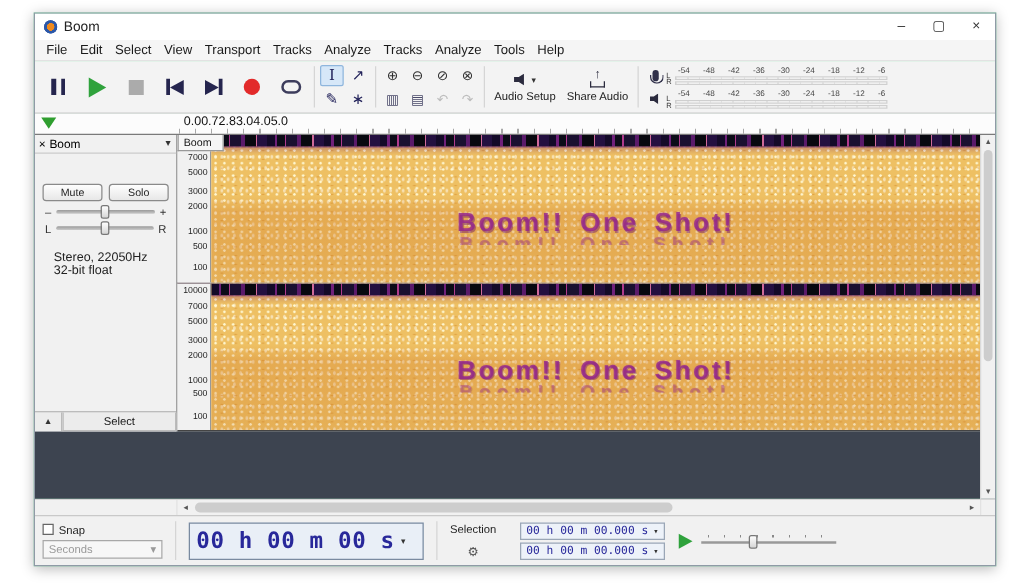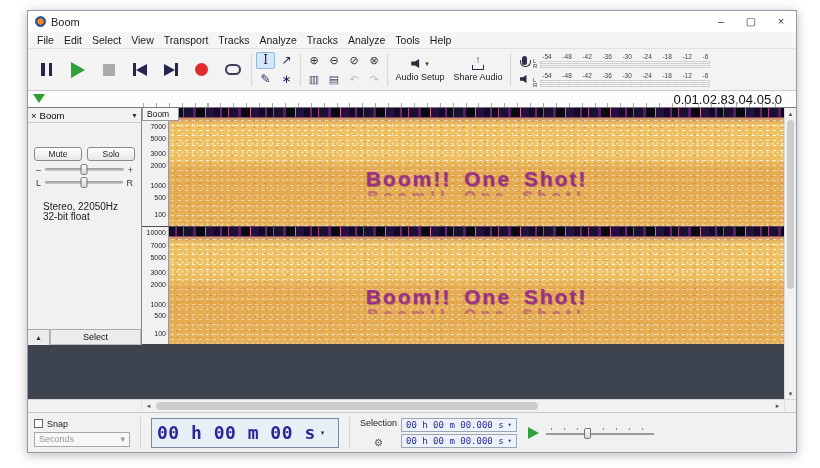--- a/index.html
+++ b/index.html
@@ -65,22 +65,22 @@
     border:1px solid #30304a; border-top:none; border-radius:0 0 6px 6px; }
   .spk.small { width:9px; height:9px; margin:0 1px; }
   .lr { display:flex; flex-direction:column; font-size:6px; line-height:5px; color:#333; margin-top:7px; }
   .mbody { width:170px; display:flex; flex-direction:column; }
   .mnums { display:flex; justify-content:space-between; font-size:6.5px; color:#444; line-height:7px; padding:0 2px; }
   .mbar { height:3px; background:#fafafa; border:1px solid #cfcfcf; margin-top:1px;
     background-image:repeating-linear-gradient(90deg,#ddd 0 1px, transparent 1px 9px); }
 
   
   .timeline { height:17px; background:#fcfcfc; border-bottom:1px solid #7a7a7a; position:relative; flex:0 0 auto; }
-  .ticks { position:absolute; left:119px; right:14px; top:1px; display:flex; justify-content:flex-end;
-    font-size:13px; color:#111; }
+  .ticks { position:absolute; left:119px; right:14px; top:1px; display:flex; justify-content:flex-start;
+    font-size:10px; color:#111; }
   .minor { position:absolute; left:115px; right:12px; bottom:0; height:4px;
     background:repeating-linear-gradient(90deg,#a8a8a8 0 1px, transparent 1px 12.9px); }
   .ph { position:absolute; left:5px; top:3px; width:0; height:0;
     border-left:6px solid transparent; border-right:6px solid transparent; border-top:9px solid #2f9e2f; }
 
   
   .main { flex:1; min-height:0; position:relative; padding-right:12px; display:flex; flex-direction:column; background:#3d4450; }
   .trackrow { height:237px; display:flex; background:#f1f1f1; flex:0 0 auto; }
   .panel { width:114px; border-right:1px solid #888; background:#f1f1f1; display:flex; flex-direction:column; }
   .phead { height:15px; display:flex; align-items:center; border-bottom:1px solid #ccc; font-size:9.5px; gap:3px; padding:0 3px; }
@@ -152,21 +152,21 @@
     padding:0 6px; gap:7px; flex:0 0 auto; }
   .snap { display:flex; flex-direction:column; gap:3px; width:96px; }
   .snaprow { display:flex; align-items:center; gap:4px; font-size:9px; color:#222; }
   .cb { width:9px; height:9px; border:1px solid #666; background:#fff; }
   .combo { height:15px; border:1px solid #a8a8a8; background:#f7f7f7; color:#999; font-size:9px;
     display:flex; align-items:center; padding:0 4px; gap:4px; }
   .combo .cl { flex:1; }
   .timebox { height:30px; min-width:188px; border:1px solid #7a8aa0; background:#e9eff7;
     display:flex; align-items:center; padding:0 5px; gap:5px; }
   .tdigits { font-family:"DejaVu Sans Mono", monospace; font-weight:bold; font-size:18px; color:#28289a; letter-spacing:.5px; }
-  .selgrp { display:flex; gap:4px; align-items:center; }
+  .selgrp { display:flex; gap:19px; align-items:center; }
   .selcol { display:flex; flex-direction:column; justify-content:space-between; height:30px;
     font-size:9px; color:#222; align-items:center; }
   .gear { font-size:10px; color:#555; }
   .selfields { display:flex; flex-direction:column; gap:2px; }
   .selfield { height:14px; border:1px solid #9aa6b6; background:#edf2f9; display:flex; align-items:center;
     padding:0 4px; gap:4px; font-family:"DejaVu Sans Mono", monospace; font-weight:normal; font-size:9px; color:#28289a; }
   .psgrp { display:flex; align-items:center; gap:7px; margin-left:4px; }
   .psplay { width:0; height:0; border-left:11px solid #2fa23c; border-top:6.5px solid transparent; border-bottom:6.5px solid transparent; }
   .psslider { position:relative; width:108px; height:14px; }
   .psslider::before { content:''; position:absolute; left:0; right:0; top:7px; height:2px; background:#999; }
@@ -323,21 +323,21 @@
           <span class="mbar"></span>
         </span>
       </div>
     </div>
   </div>
 
   <div class="timeline">
     <span class="ph"></span>
     <div class="ticks">
         <span>0.0</span>
-        <span>1.0</span>
+        <span>0.7</span>
         <span>2.8</span>
         <span>3.0</span>
         <span>4.0</span>
         <span>5.0</span>
       </div>
     <div class="minor"></div>
   </div>
 
   <div class="main">
     <div class="trackrow">

